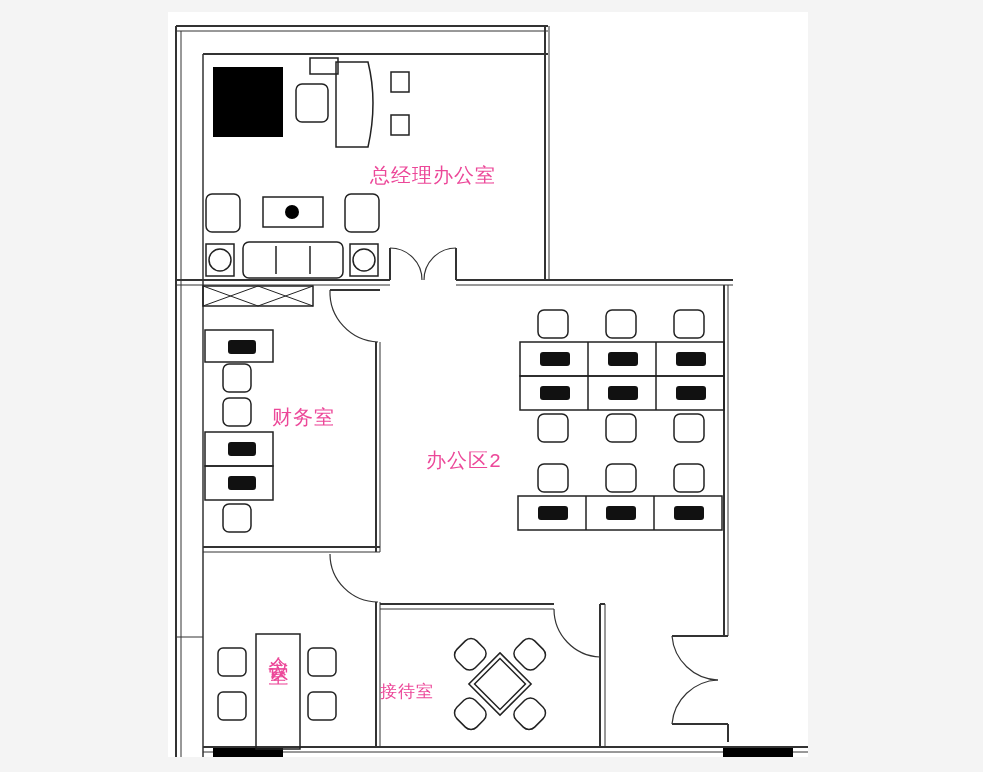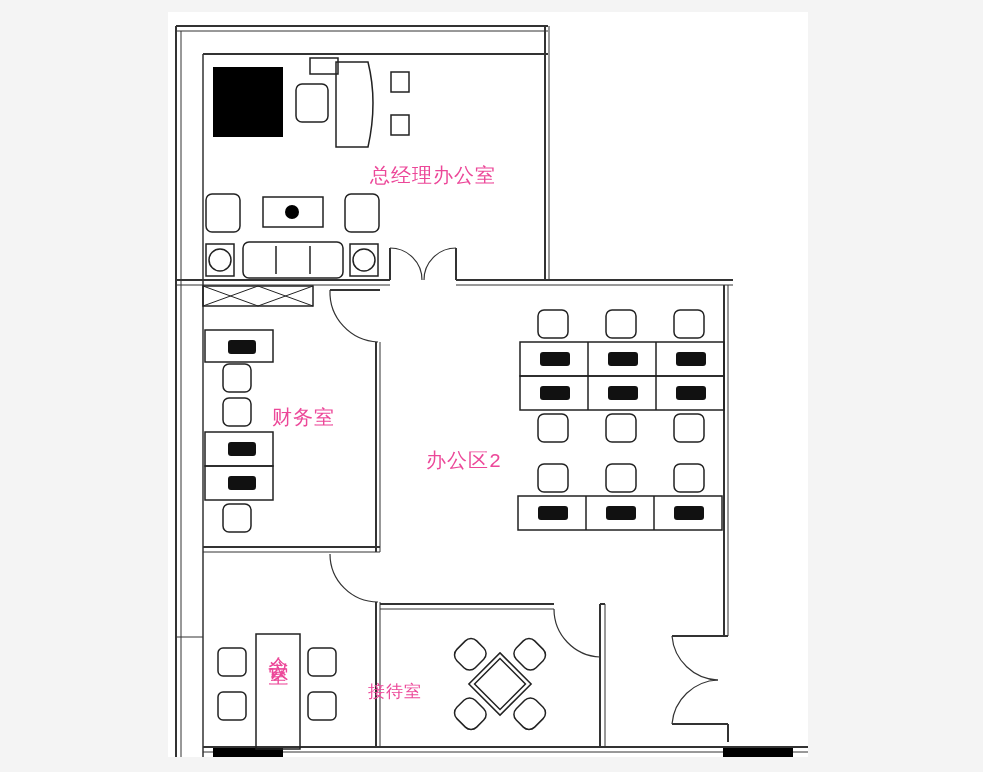--- a/index.html
+++ b/index.html
@@ -152,14 +152,14 @@
       <rect x="370" y="494" width="30" height="14" rx="3"></rect>
       <rect x="438" y="494" width="30" height="14" rx="3"></rect>
       <rect x="506" y="494" width="30" height="14" rx="3"></rect>
     </g>
   </svg>
 
   <div class="label" style="left:202px; top:150px;">总经理办公室</div>
   <div class="label" style="left:104px; top:374px;margin-top:18px;">财务室</div>
   <div class="label" style="left:258px; top:435px;">办公区2</div>
   <div class="label vlabel" style="left:96px; top:628px;">会议室</div>
-  <div class="label" style="left:200px; top:668px; font-size:17px;text-align:center;">接待室</div>
+  <div class="label" style="left:212px; top:668px; font-size:17px;text-align:center;">接待室</div>
 </div>
 
 </body></html>

